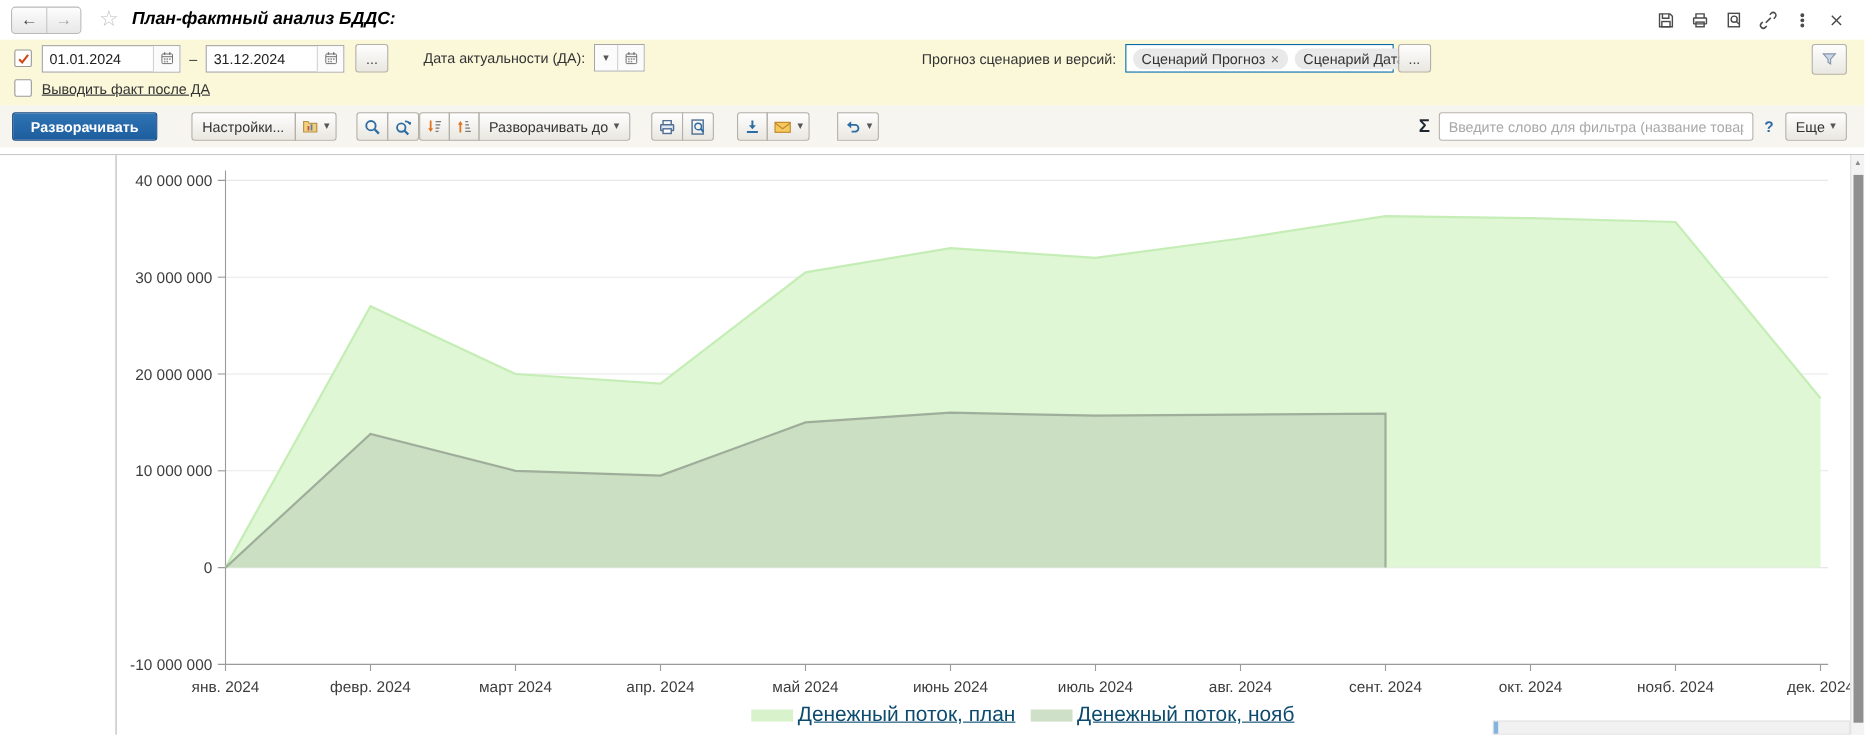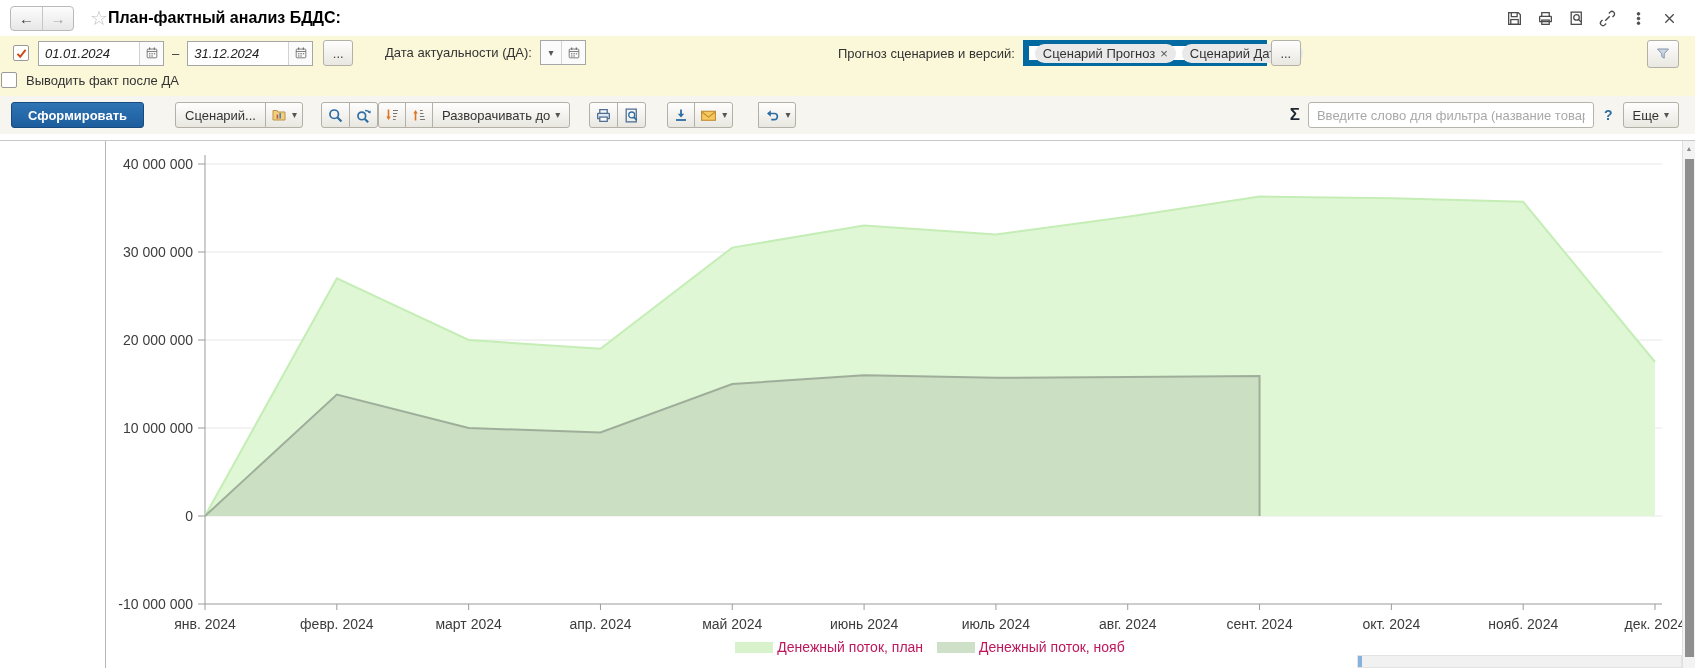--- a/index.html
+++ b/index.html
@@ -7,39 +7,39 @@
     width:1695px;height:668px;position:relative;overflow:hidden;
     background:#fff;font-family:"Liberation Sans",sans-serif;font-size:13px;color:#333;
   }
   
   .header{position:absolute;top:0;left:0;width:100%;height:36px;background:#fff;display:flex;align-items:center;}
   .navgrp{display:flex;margin-left:10px;border:1px solid #b9b9b9;border-radius:4px;overflow:hidden;background:linear-gradient(#fdfdfd,#e7e7e7);}
   .navbtn{width:31px;height:23px;display:flex;align-items:center;justify-content:center;border:none;background:transparent;font-size:15px;color:#3c3c3c;cursor:pointer;padding:0;}
   .navbtn.disabled{color:#a5a5a5;}
   .navbtn + .navbtn{border-left:1px solid #c6c6c6;}
   .star{margin-left:16px;font-size:20px;color:#c2c2c2;line-height:1;cursor:pointer;}
-  .title{font-size:16px;font-weight:bold;color:#000;}
+  .title{margin-left:12px;font-size:16px;font-weight:bold;color:#000;font-style:italic;}
   .hicons{margin-left:auto;margin-right:16px;display:flex;gap:11px;align-items:center;color:#4a4a4a;}
   .hicon{width:20px;height:20px;display:flex;align-items:center;justify-content:center;cursor:pointer;}
   .hicon svg{stroke:#4a4a4a;}
   
   .filterbar{position:absolute;top:36px;left:0;width:100%;height:60px;background:#fbf7d9;}
   .frow1{position:absolute;top:4px;left:0;right:0;height:28px;}
   .frow2{position:absolute;top:36px;left:0;right:0;height:22px;}
   .fcluster{position:absolute;display:flex;align-items:center;}
   .checkbox{width:16px;height:16px;background:#fff;border:1px solid #9a9a9a;border-radius:2px;display:inline-flex;align-items:center;justify-content:center;cursor:pointer;box-sizing:border-box;}
   .checkbox svg{display:none;}
   .checkbox.checked svg{display:block;}
   .field{display:inline-flex;align-items:stretch;background:#fff;border:1px solid #a6a6a6;height:25px;box-sizing:border-box;}
-  .field input{border:none;outline:none;padding:0 6px;font-family:"Liberation Sans",sans-serif;font-size:13px;color:#222;background:transparent;font-style:italic;}
+  .field input{border:none;outline:none;padding:0 6px;font-family:"Liberation Sans",sans-serif;font-size:13px;color:#222;background:transparent;}
   .fbtn{width:24px;display:flex;align-items:center;justify-content:center;border:none;border-left:1px solid #d2d2d2;background:#fbfbfb;cursor:pointer;padding:0;}
   .caret{font-size:10px;color:#555;line-height:1;}
   .smallbtn{height:26px;min-width:30px;border:1px solid #b3b0a8;border-radius:3px;background:linear-gradient(#fefefe,#e9e7e0);font-size:13px;color:#444;display:inline-flex;align-items:center;justify-content:center;cursor:pointer;padding:0 6px;}
   .flabel{color:#333;white-space:nowrap;}
-  .pillfield{display:inline-flex;align-items:center;gap:6px;background:#fff;border:6px solid #0369a1;height:26px;box-sizing:border-box;padding:0 6px;width:244px;}
+  .pillfield{display:inline-flex;align-items:center;gap:6px;background:#fff;border:1px solid #0369a1;height:26px;box-sizing:border-box;padding:0 6px;width:244px;}
   .pill{display:inline-flex;align-items:center;gap:5px;background:#e9e9e9;border-radius:10px;height:19px;padding:0 8px;white-space:nowrap;cursor:default;}
   .pill .x{color:#555;font-size:13px;cursor:pointer;line-height:1;}
   
   .toolbar{position:absolute;top:96px;left:0;width:100%;height:38px;background:#f7f5f0;display:flex;align-items:center;}
   .btn{height:26px;border:1px solid #b3b0a8;border-radius:3px;background:linear-gradient(#fefefe,#e9e7e0);font-family:"Liberation Sans",sans-serif;font-size:13px;color:#333;display:inline-flex;align-items:center;justify-content:center;gap:5px;cursor:pointer;padding:0 9px;box-sizing:border-box;}
   .btn.icononly{padding:0 5px;min-width:28px;}
   .btn.primary{background:linear-gradient(#2f74b4,#1d5d9e);border-color:#174a7f;color:#fff;font-weight:bold;padding:0 16px;}
   .btngroup{display:flex;}
   .btngroup .btn{border-radius:0;}
   .btngroup .btn:first-child{border-radius:3px 0 0 3px;}
@@ -47,21 +47,21 @@
   .btngroup .btn + .btn{margin-left:-1px;}
   .sigma{font-size:17px;font-weight:bold;color:#1d2733;margin:0 8px 0 0;}
   .searchinput{width:286px;height:26px;border:1px solid #b7b4ac;border-radius:3px;background:#fff;box-sizing:border-box;padding:0 8px;font-family:"Liberation Sans",sans-serif;font-size:13px;color:#333;}
   .searchinput::placeholder{color:#a8a8a8;}
   .help{color:#2e6da4;font-weight:bold;font-size:14px;margin:0 10px;cursor:pointer;}
   
   .chart{position:absolute;top:140px;left:0;width:1695px;height:528px;background:#fff;border-top:1px solid #c9c9c9;box-sizing:border-box;}
   .chart-left-border{position:absolute;left:105px;top:0;bottom:0;width:1px;background:#b5b5b5;}
   svg.plot{position:absolute;left:0;top:0;font-family:"Liberation Sans",sans-serif;}
   svg.plot text.tick{font-size:14px;fill:#3c3c3c;}
-  .legend{position:absolute;left:205px;top:498px;width:1450px;display:flex;justify-content:center;gap:14px;align-items:center;font-size:14px;color:#be185d;}
+  .legend{position:absolute;left:205px;top:498px;width:1450px;display:flex;justify-content:center;gap:14px;align-items:center;font-size:19px;color:#0c4a6e;text-decoration:underline;}
   .legend-item{display:flex;align-items:center;}
   .legend-swatch{display:inline-block;width:38px;height:11px;margin-right:4px;}
   .vscroll{position:absolute;right:0;top:0;width:13px;height:528px;background:#f3f3f3;border-left:1px solid #e0e0e0;box-sizing:border-box;cursor:pointer;}
   .varrow{position:absolute;top:4px;left:0;width:100%;text-align:center;font-size:7px;color:#8a8a8a;}
   .vthumb{position:absolute;left:2px;width:9px;top:18px;height:498px;background:#8f8f8f;}
   .hscroll{position:absolute;right:13px;bottom:0;width:325px;height:13px;background:#f1f1f1;border:1px solid #e3e3e3;box-sizing:border-box;cursor:pointer;}
   .hblue{position:absolute;left:0;top:0;width:4px;height:100%;background:#84b3de;}
   .iconsvg{display:block;}
 </style>
 </head>
@@ -206,34 +206,34 @@
     <div class="fcluster" style="right:16px;">
       <button class="smallbtn" style="width:32px;height:28px;">
         <svg width="16" height="16" viewBox="0 0 16 16">
           <path d="M2.5 3 h11 L9.2 7.8 V12.2 L6.8 10.6 V7.8 z" fill="#ccd7e5" stroke="#8494ab"></path>
         </svg>
       </button>
     </div>
   </div>
 
   <div class="frow2">
-    <div class="fcluster" style="left:1px;">
+    <div class="fcluster" style="left:13px;text-decoration:underline;">
       <span class="checkbox">
         
       </span>
       <span class="flabel" style="margin-left:9px;">Выводить факт после ДА</span>
     </div>
   </div>
 </div>
 
 <div class="toolbar">
-  <button class="btn primary" style="margin-left:11px;">Сформировать</button>
+  <button class="btn primary" style="margin-left:11px;">Разворачивать</button>
 
   <div class="btngroup" style="margin-left:31px;">
-    <button class="btn">Сценарий...</button>
+    <button class="btn">Настройки...</button>
     <button class="btn icononly">
       <svg width="16" height="16" viewBox="0 0 16 16">
         <path d="M2 13 V3.5 h4 l1 1.5 h7 V13 z" fill="#f3d astro"></path>
         <path d="M2 13 V3.5 h4 l1 1.5 h7 V13 z" fill="#f3cf7a" stroke="#b8944a"></path>
         <rect x="5.6" y="7.6" width="1.6" height="4" fill="#c0504d"></rect>
           <rect x="8.4" y="6" width="1.6" height="5.6" fill="#4f81bd"></rect>
       </svg>
       <span class="caret">▾</span>
     </button>
   </div>

